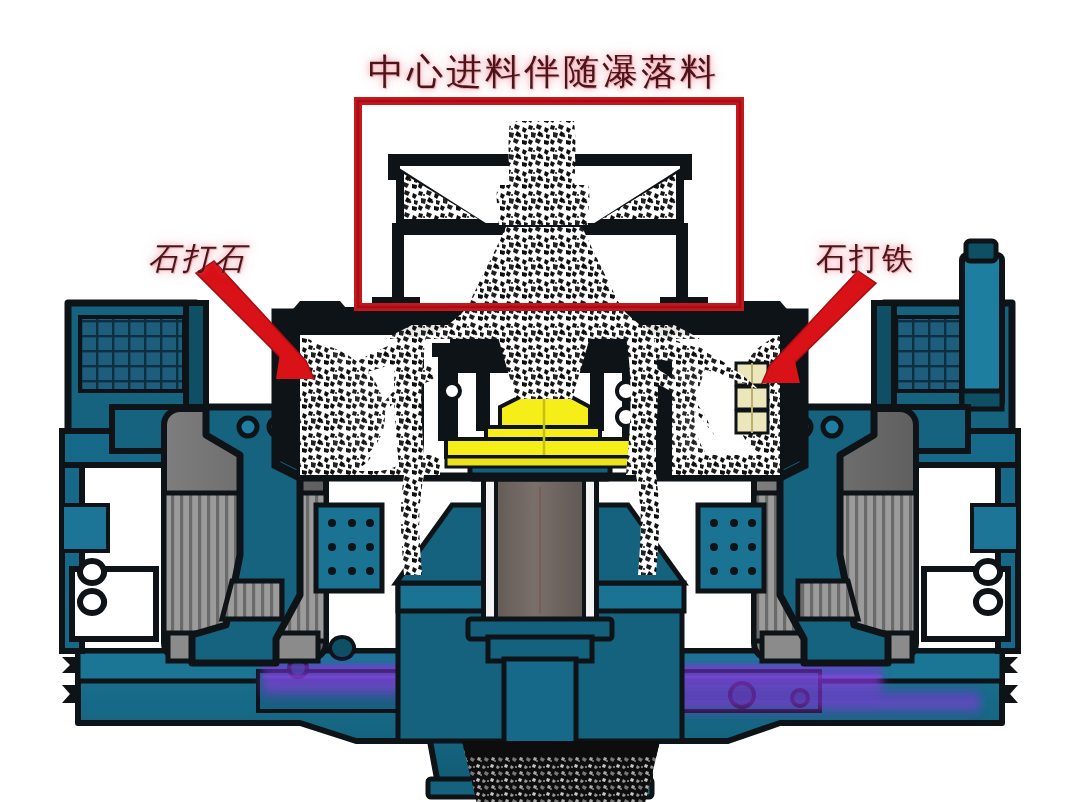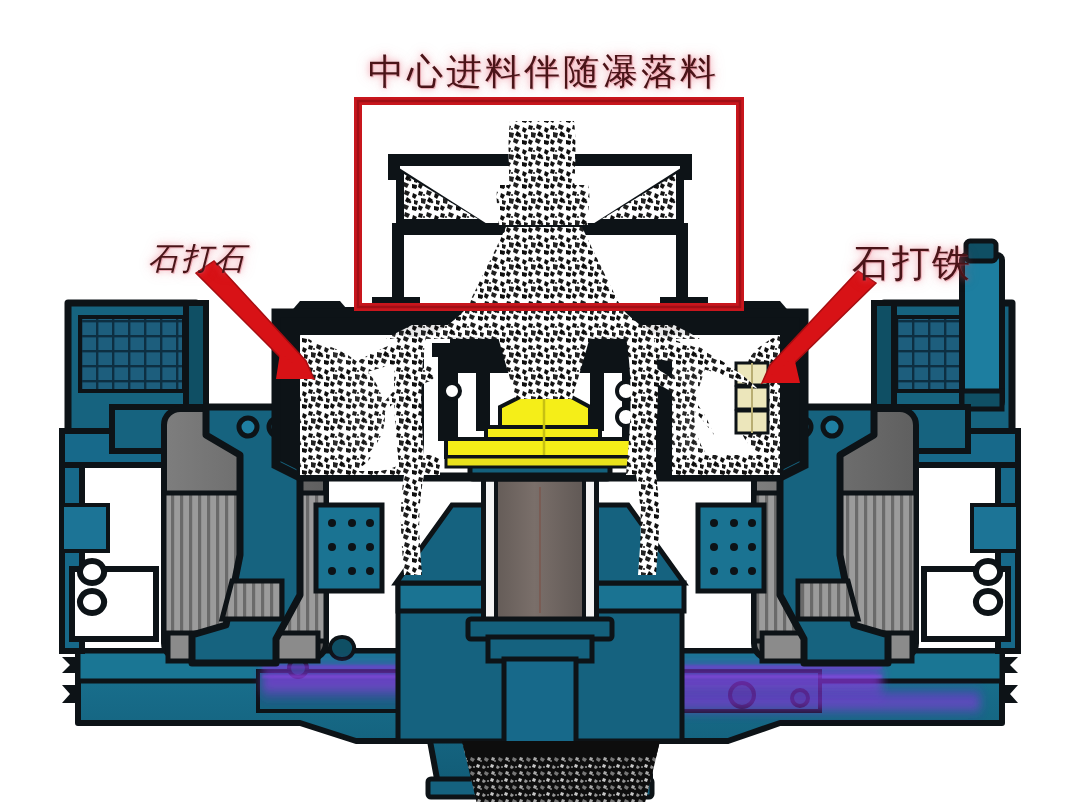--- a/index.html
+++ b/index.html
@@ -32,22 +32,22 @@
     left:368px; top:13px;
     font-size:36px;
     letter-spacing:3px;
   }
   #label-left{
     left:148px; top:203px;
     font-size:31px;
     font-style:italic;
   }
   #label-right{
-    left:852px; top:203px;
-    font-size:38px;
+    left:816px; top:203px;
+    font-size:31px;
   }
 </style>
 </head>
 <body>
 
 <div id="stage">
 
 <svg width="1080" height="802" viewBox="0 0 1080 802" xmlns="http://www.w3.org/2000/svg">
 
   <defs>

